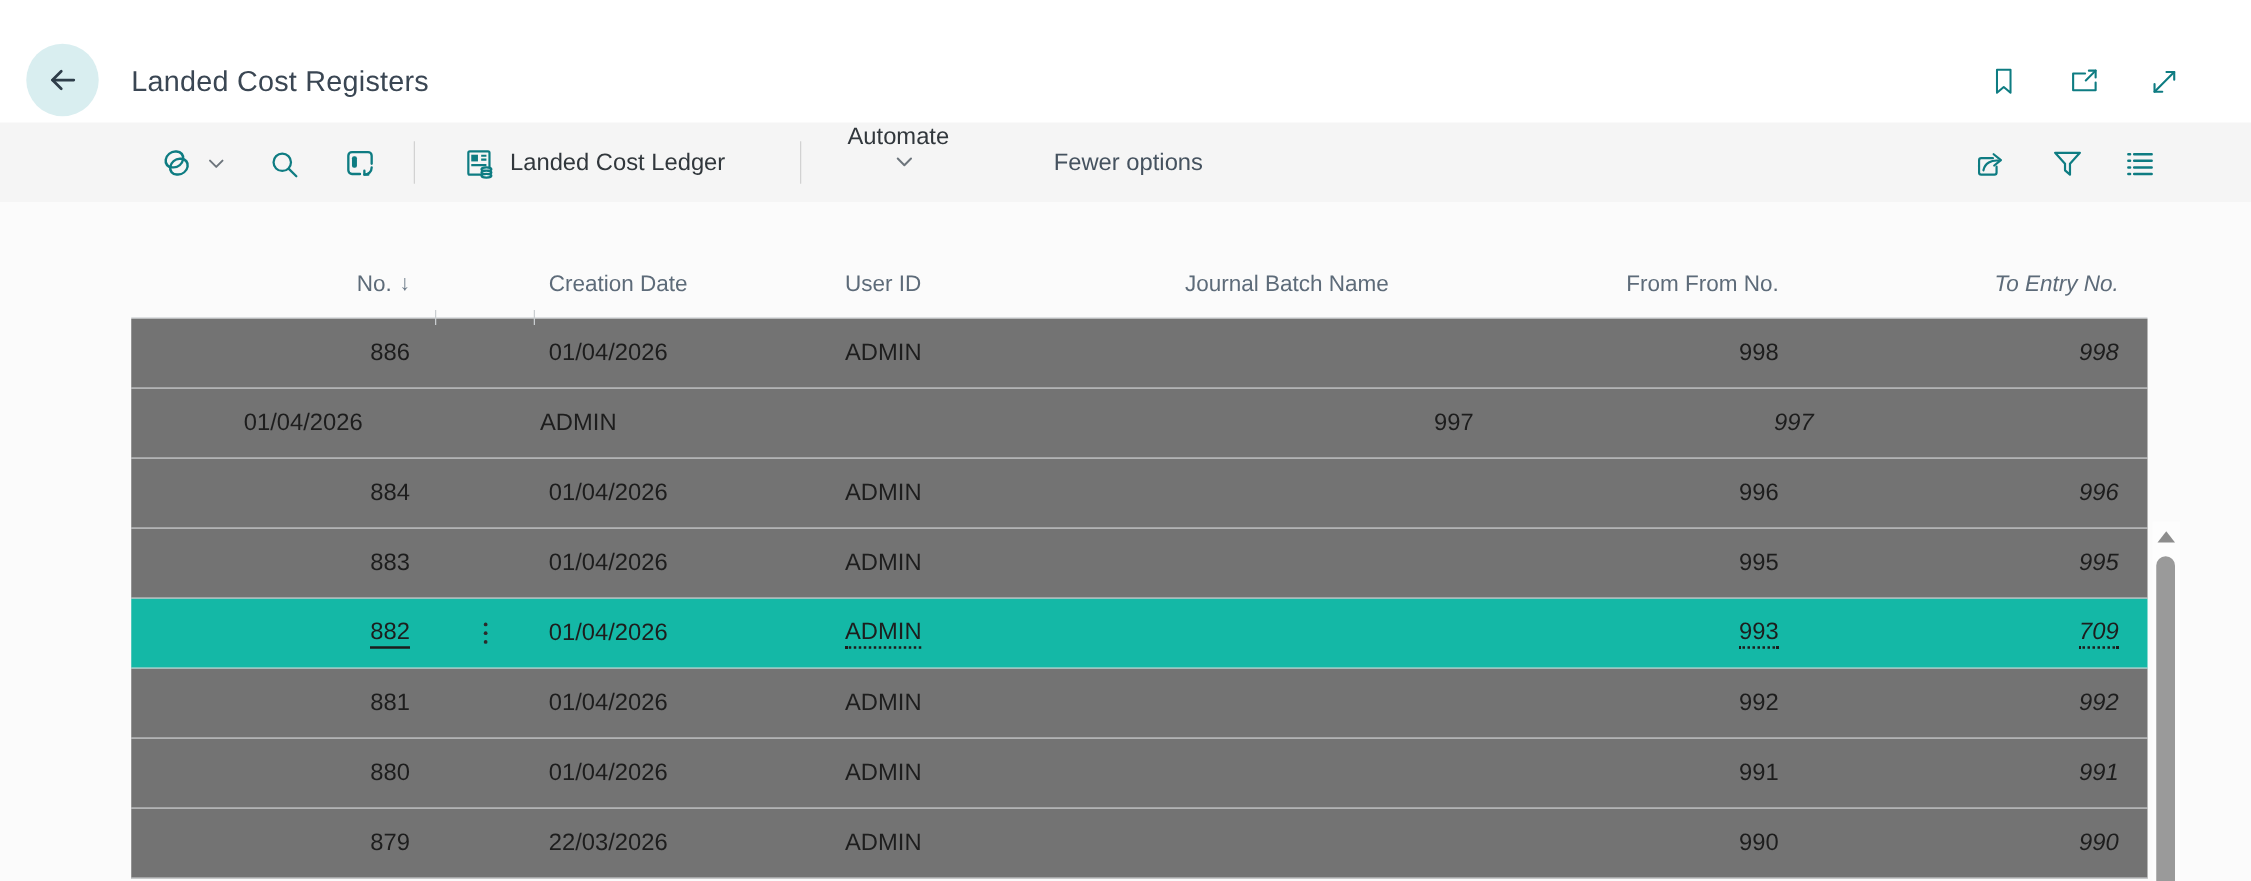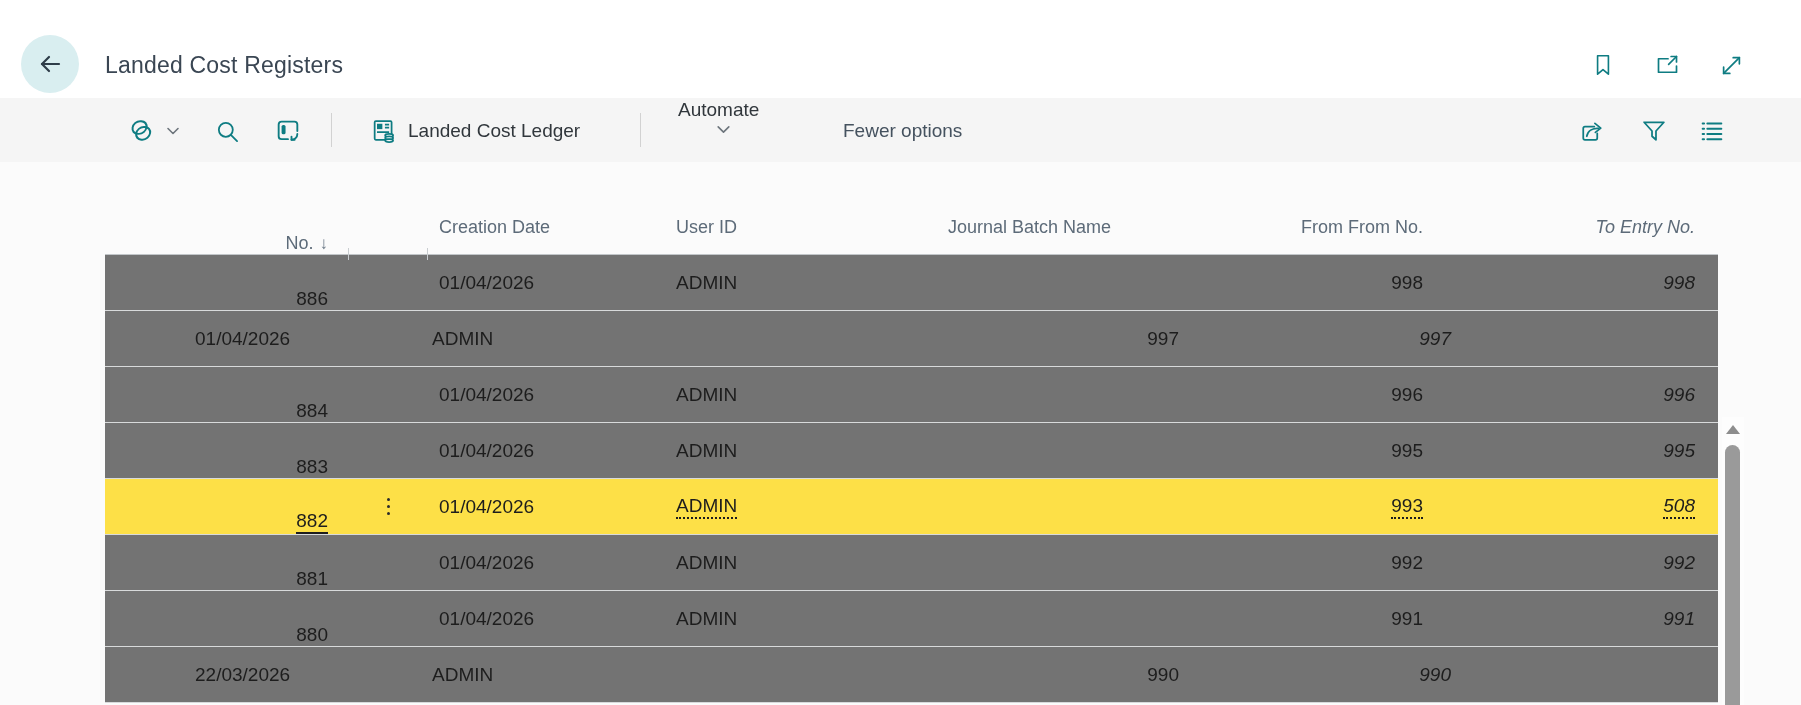--- a/index.html
+++ b/index.html
@@ -28,24 +28,24 @@
   .tb-divider { position:absolute; top:15px; width:1px; height:34px; background:#d2d2d2; }
   .chev { margin-left:9px; }
   
   .content { position:absolute; left:0; top:162px; width:1801px; height:543px; background:#fbfbfb; }
   .grid { position:absolute; left:105px; top:38px; width:1613px; }
   .grid-header { display:flex; height:55px; align-items:center; border-bottom:1px solid #c2c6c9; }
   .hcell { font-size:18px; color:#5d6b79; display:flex; align-items:center; position:relative; height:100%; cursor:pointer; }
   .hcell .tick { position:absolute; right:0; bottom:-6px; width:1px; height:12px; background:#c9cdd0; }
   .sort-arrow { margin-left:6px; font-size:17px; color:#6a7886; }
   .row { display:flex; height:56px; align-items:center; background:#737373; border-bottom:1px solid #d8dadb; cursor:pointer; }
-  .row.selected { background:#fde047; }
+  .row.selected { background:#14b8a6; }
   .cell { font-size:19px; color:#1d1d1d; display:flex; align-items:center; height:100%; }
   
-  .c-no      { width:244px; justify-content:flex-end; padding-right:21px;align-items:flex-end; }
+  .c-no      { width:244px; justify-content:flex-end; padding-right:21px; }
   .c-gutter  { width:79px;  justify-content:center; }
   .c-date    { width:236px; padding-left:11px; }
   .c-user    { width:272px; padding-left:12px; }
   .c-journal { width:244px; padding-left:12px; }
   .c-from    { width:257px; justify-content:flex-end; padding-right:14px; }
   .c-to      { width:281px; justify-content:flex-end; padding-right:23px;font-style:italic; }
   
   .row.selected .c-no .val   { border-bottom:2px solid #1d1d1d; }
   .row.selected .c-user .val,
   .row.selected .c-from .val,
@@ -312,21 +312,21 @@
     <div class="cell c-user">
             <span class="val">ADMIN</span>
           </div>
     <div class="cell c-journal">
             <span class="val"></span>
           </div>
     <div class="cell c-from">
             <span class="val">993</span>
           </div>
     <div class="cell c-to">
-            <span class="val">508</span>
+            <span class="val">709</span>
           </div>
   </div>
 
   <div class="row">
     <div class="cell c-no">
             <span class="val">881</span>
           </div>
     <div class="cell c-gutter">
       
     </div>
@@ -365,20 +365,23 @@
           </div>
     <div class="cell c-from">
             <span class="val">991</span>
           </div>
     <div class="cell c-to">
             <span class="val">991</span>
           </div>
   </div>
 
   <div class="row">
+    <div class="cell c-no">
+            <span class="val">879</span>
+          </div>
     <div class="cell c-gutter">
       
     </div>
     <div class="cell c-date">
             <span class="val">22/03/2026</span>
           </div>
     <div class="cell c-user">
             <span class="val">ADMIN</span>
           </div>
     <div class="cell c-journal">

